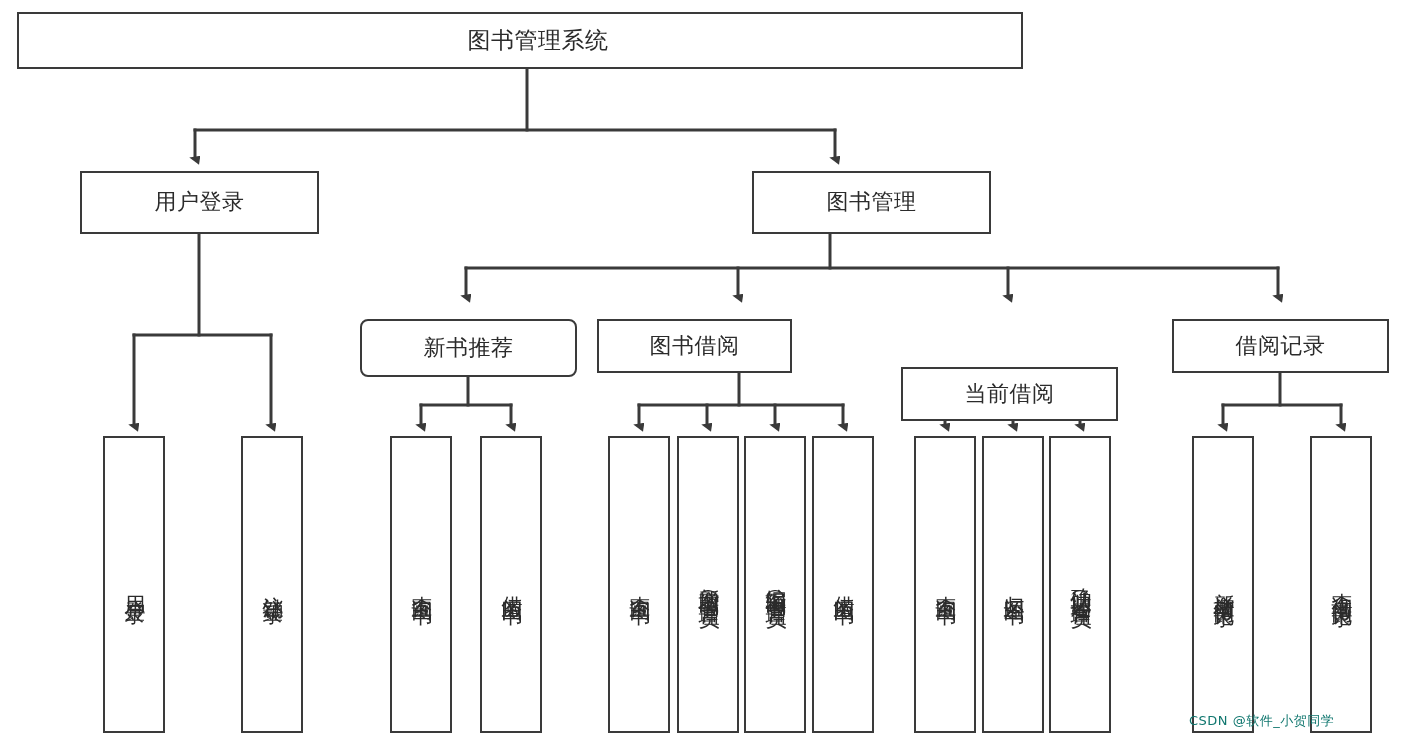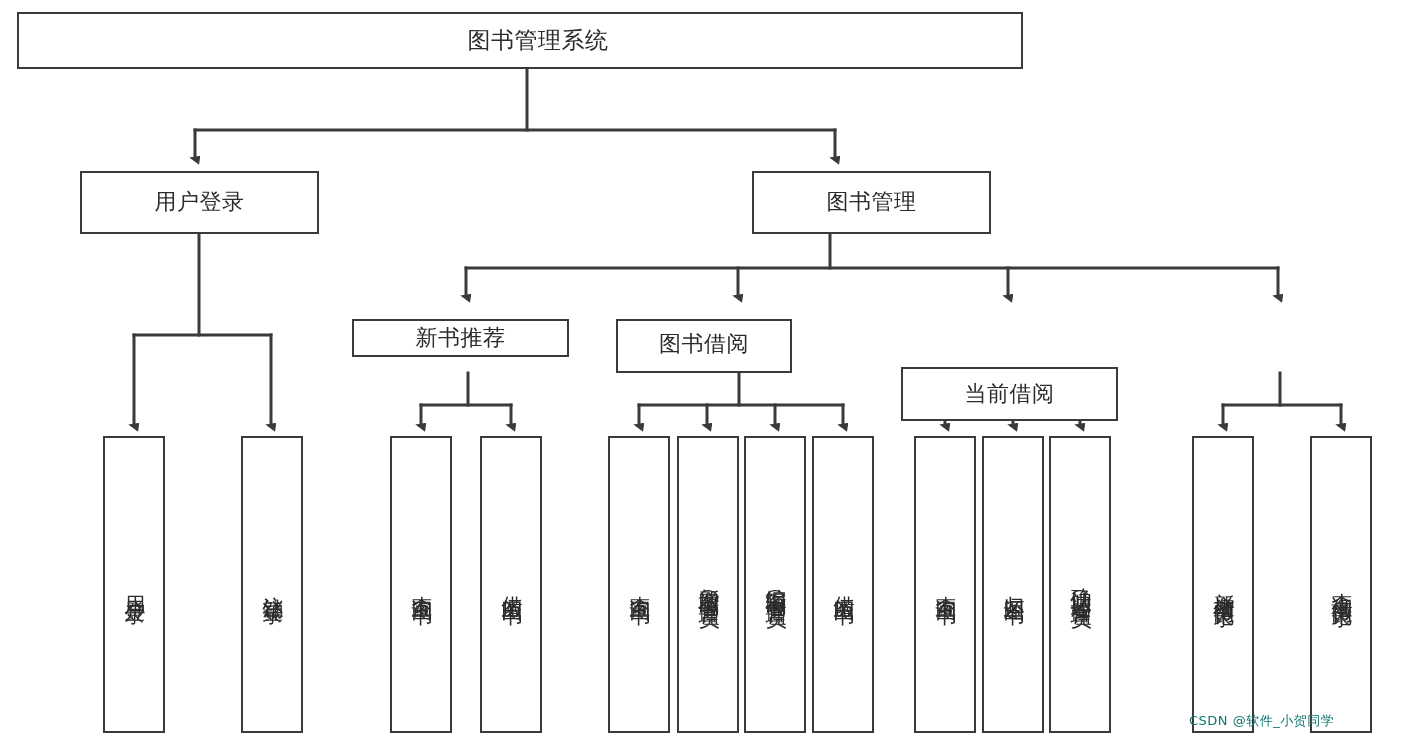--- a/index.html
+++ b/index.html
@@ -135,29 +135,32 @@
     <span class="node-label">图书管理系统</span>
   </div>
 
   <div class="node h" style="left:80px; top:171px; width:239px; height:63px;">
     <span class="node-label">用户登录</span>
   </div>
   <div class="node h" style="left:711px; top:171px; width:239px; height:63px;margin-left:41px;">
     <span class="node-label">图书管理</span>
   </div>
 
-  <div class="node h" style="left:352px; top:319px; width:217px; height:38px;">
+  <div class="node h" style="left:360px; top:319px; width:217px; height:58px;border-radius:8px;">
     <span class="node-label">新书推荐</span>
   </div>
-  <div class="node h" style="left:616px; top:319px; width:176px; height:54px;font-family:Liberation Mono, monospace;">
+  <div class="node h" style="left:597px; top:319px; width:195px; height:54px;">
     <span class="node-label">图书借阅</span>
   </div>
   <div class="node h" style="left:901px; top:319px; width:217px; height:54px;margin-top:48px;">
     <span class="node-label">当前借阅</span>
   </div>
+  <div class="node h" style="left:1172px; top:319px; width:217px; height:54px;">
+    <span class="node-label">借阅记录</span>
+  </div>
 
   <div class="node v" style="left:103px; top:436px; width:62px; height:297px;">
     <span class="node-label">用户登录</span>
   </div>
   <div class="node v" style="left:241px; top:436px; width:62px; height:297px;">
     <span class="node-label">注销登录</span>
   </div>
 
   <div class="node v" style="left:390px; top:436px; width:62px; height:297px;">
     <span class="node-label">查询图书</span>

